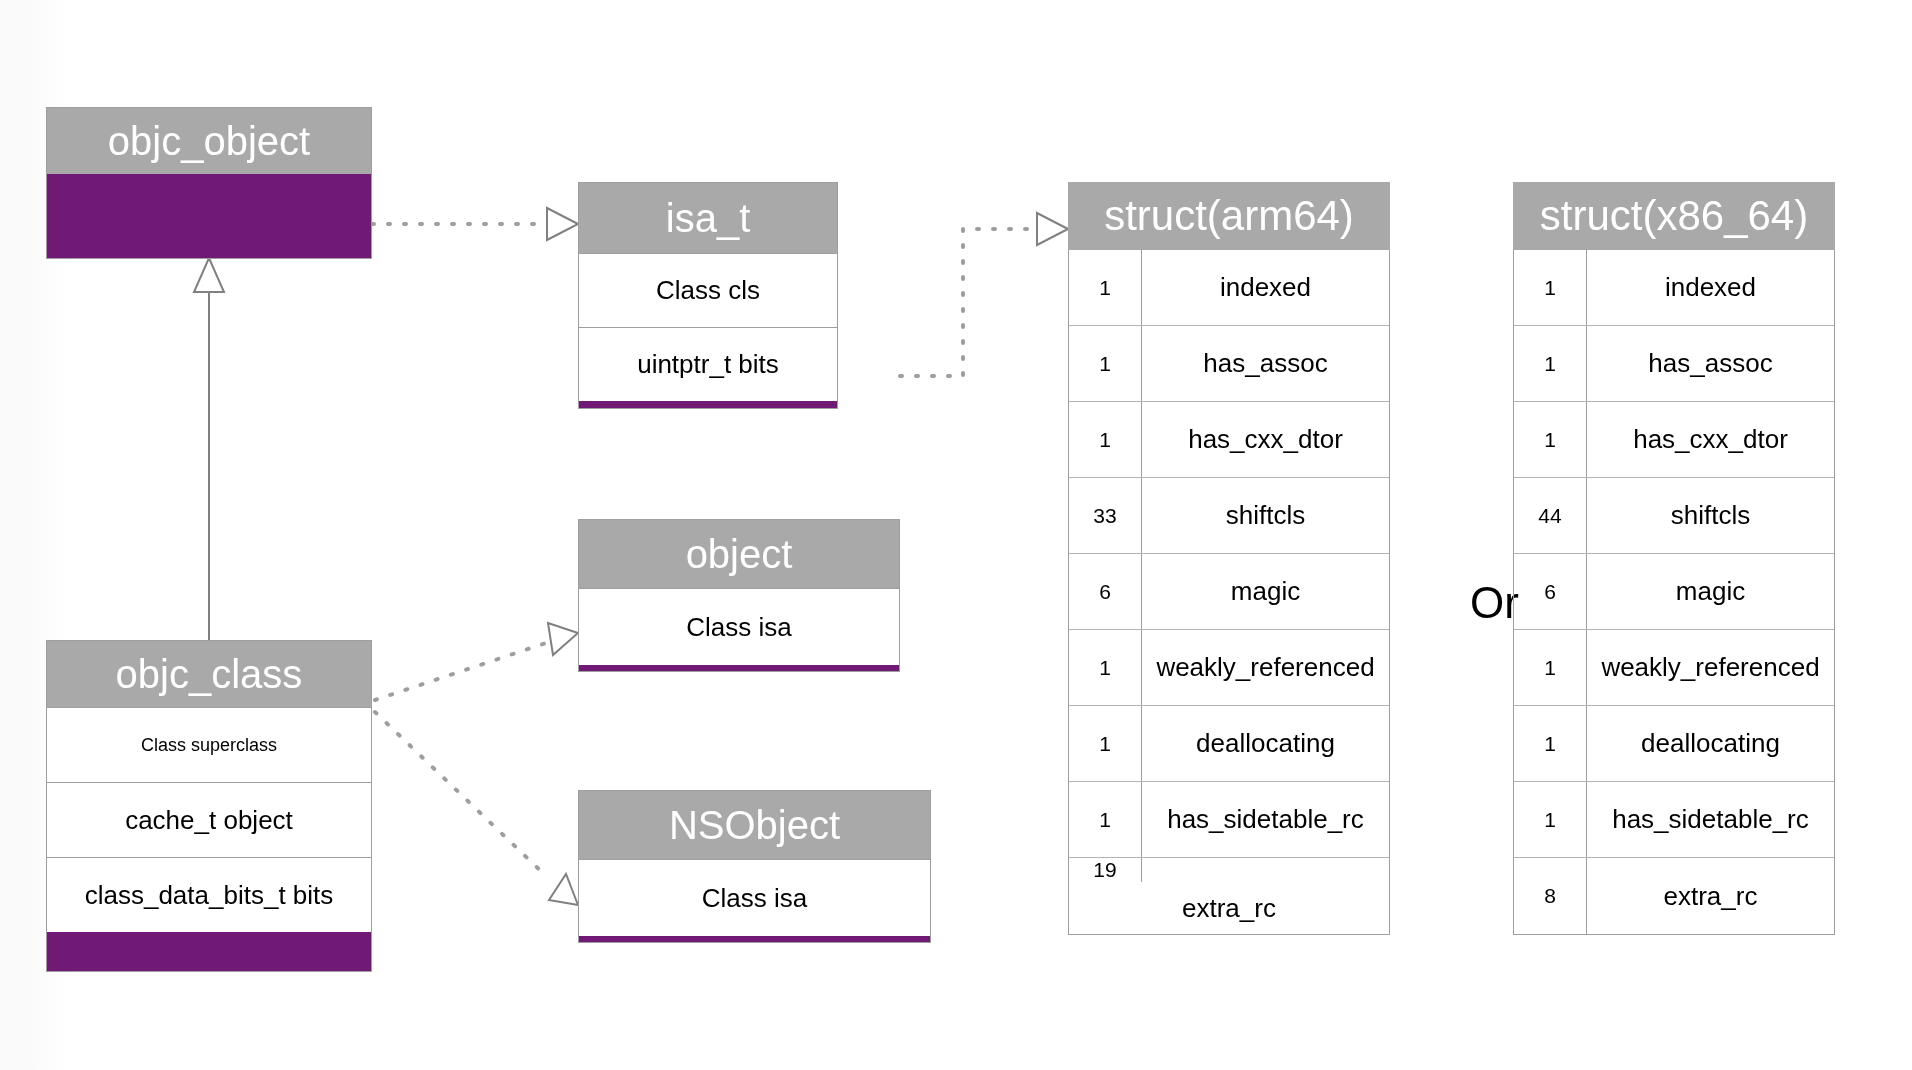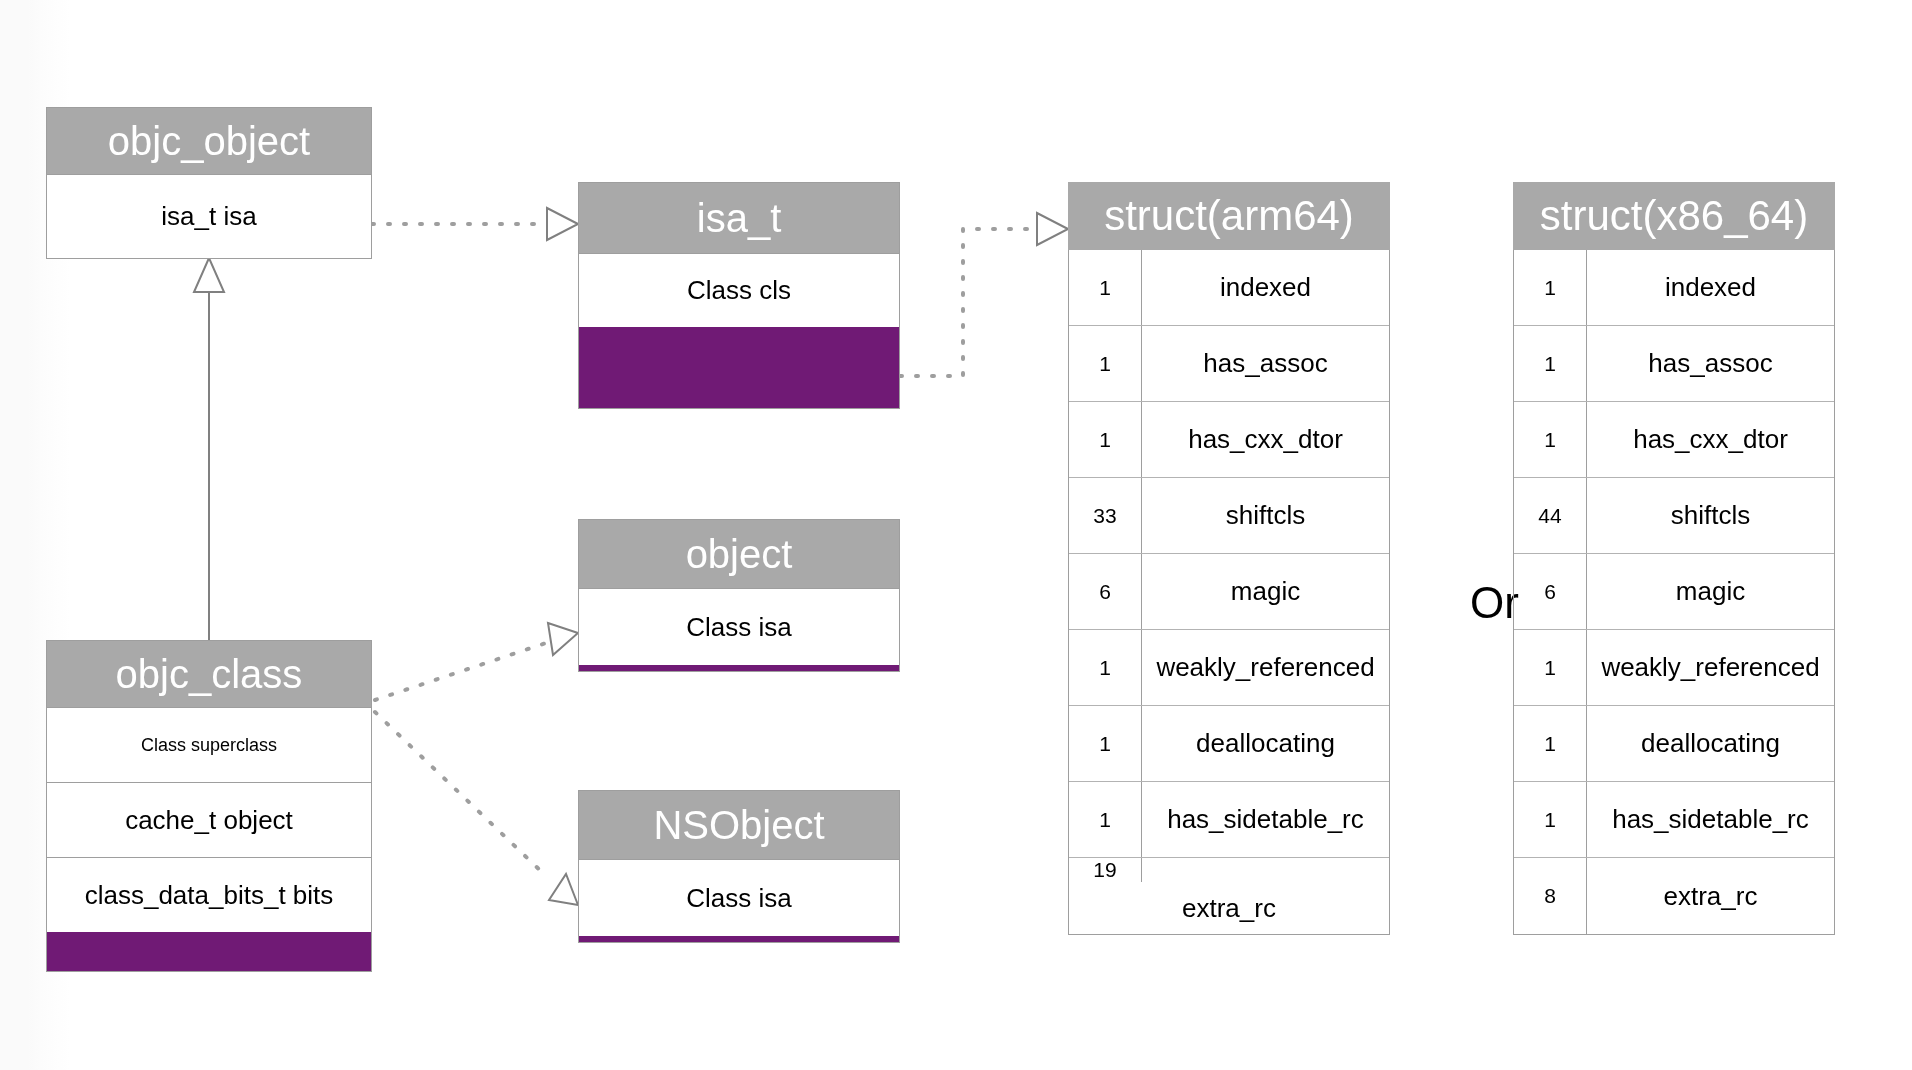--- a/index.html
+++ b/index.html
@@ -143,41 +143,41 @@
     </g>
 
     <g>
       <line x1="375" y1="712" x2="546" y2="876" stroke="#9e9e9e" stroke-width="4" stroke-linecap="round" stroke-dasharray="2 14"></line>
       <polygon points="578,905 566,874 549,900" fill="#ffffff" stroke="#808080" stroke-width="2"></polygon>
     </g>
   </svg>
 
   <div class="umlbox" style="left:46px; top:107px; width:326px; height:152px;">
     <div class="hdr" style="height:66px; font-size:40px;">objc_object</div>
-    <div class="row" style="height:84px; font-size:26px; border-top:1px solid #9e9e9e;">isa_t isa</div>
   </div>
 
   <div class="umlbox" style="left:46px; top:640px; width:326px; height:332px;">
     <div class="hdr" style="height:66px; font-size:40px;">objc_class</div>
     <div class="row" style="height:75px; font-size:18px; border-top:1px solid #9e9e9e;">Class superclass</div>
     <div class="row" style="height:75px; font-size:26px;">cache_t object</div>
     <div class="row" style="height:75px; font-size:26px;">class_data_bits_t bits</div>
   </div>
 
-  <div class="umlbox" style="left:578px; top:182px; width:322px; height:227px;">
+  <div class="umlbox" style="left:578px; top:182px; width:260px; height:227px;">
     <div class="hdr" style="height:70px; font-size:40px;">isa_t</div>
     <div class="row" style="height:74px; font-size:26px; border-top:1px solid #9e9e9e;">Class cls</div>
+    <div class="row" style="height:74px; font-size:26px;">uintptr_t bits</div>
   </div>
 
   <div class="umlbox" style="left:578px; top:519px; width:322px; height:153px;">
     <div class="hdr" style="height:68px; font-size:40px;">object</div>
     <div class="row" style="height:77px; font-size:26px; border-top:1px solid #9e9e9e;">Class isa</div>
   </div>
 
-  <div class="umlbox" style="left:578px; top:790px; width:322px; height:153px;">
+  <div class="umlbox" style="left:578px; top:790px; width:353px; height:153px;">
     <div class="hdr" style="height:68px; font-size:40px;">NSObject</div>
     <div class="row" style="height:77px; font-size:26px; border-top:1px solid #9e9e9e;">Class isa</div>
   </div>
 
   <div class="structbox" style="left:1068px; top:182px; width:322px;border-radius:31px;">
     <div class="hdr" style="height:68px; font-size:42px;">struct(arm64)</div>
     <div class="grid">
       <div class="brow" style="height:76px;">
         <div class="bits" style="width:73px; font-size:21px;">1</div>
         <div class="fname" style="font-size:26px;">indexed</div>

